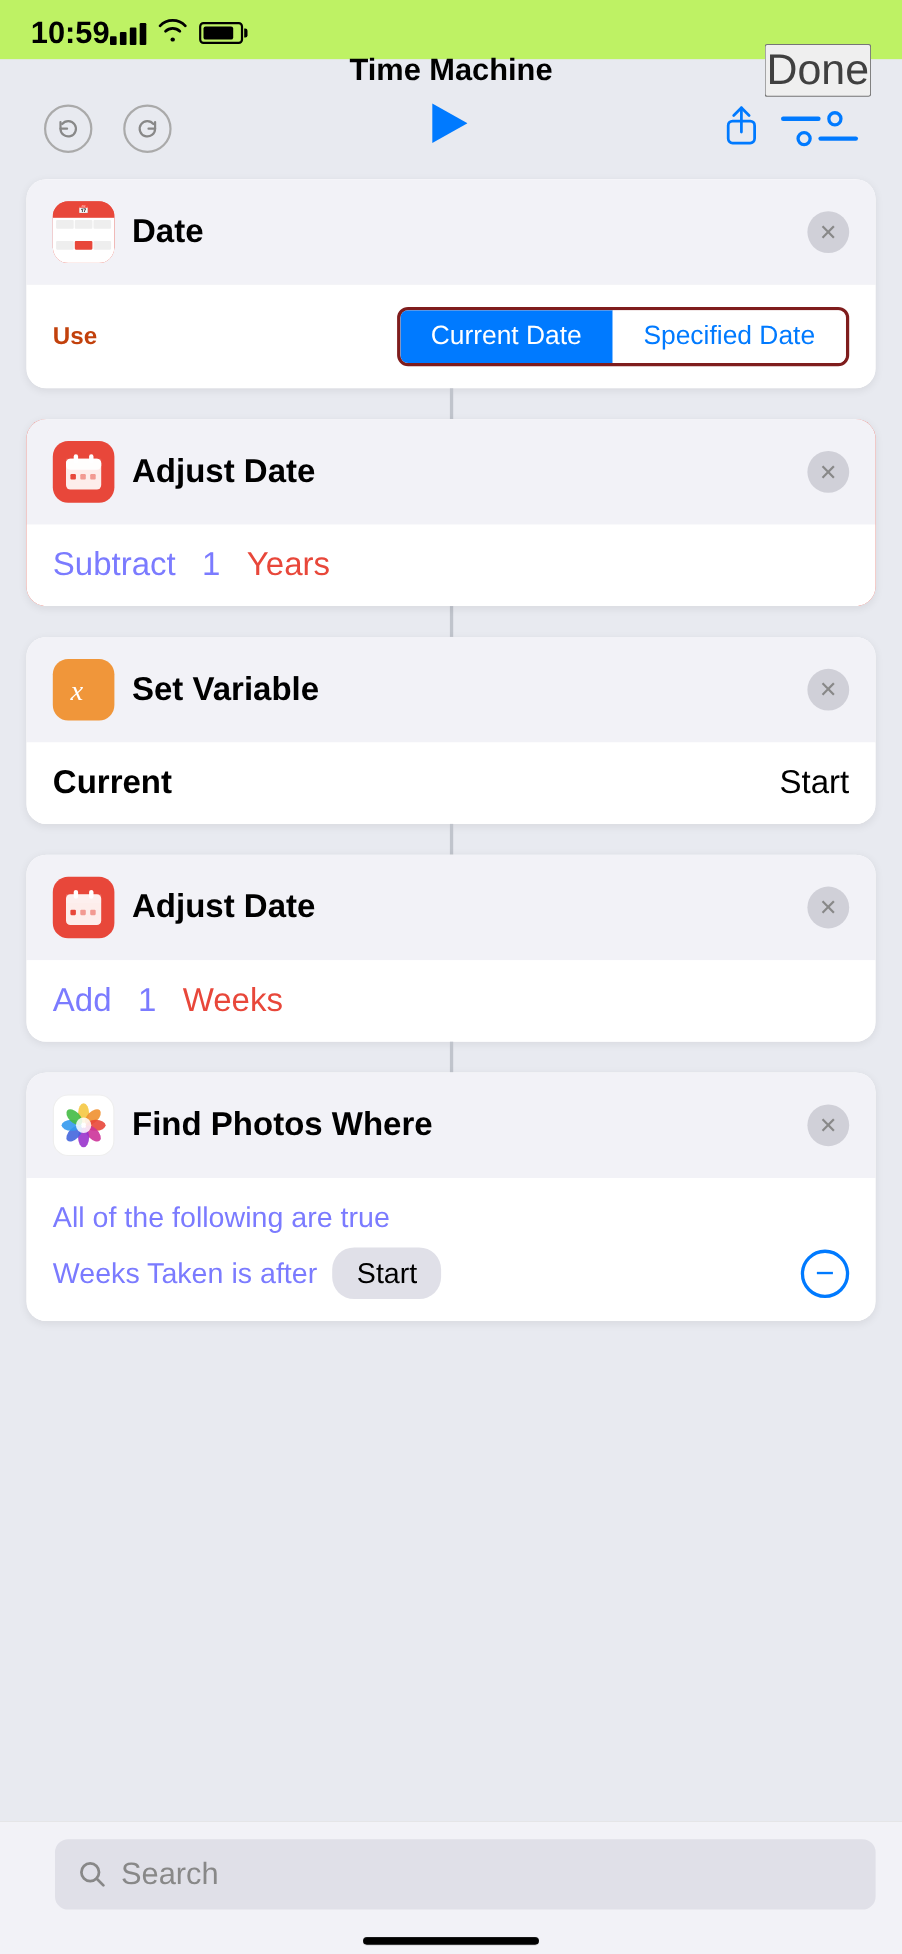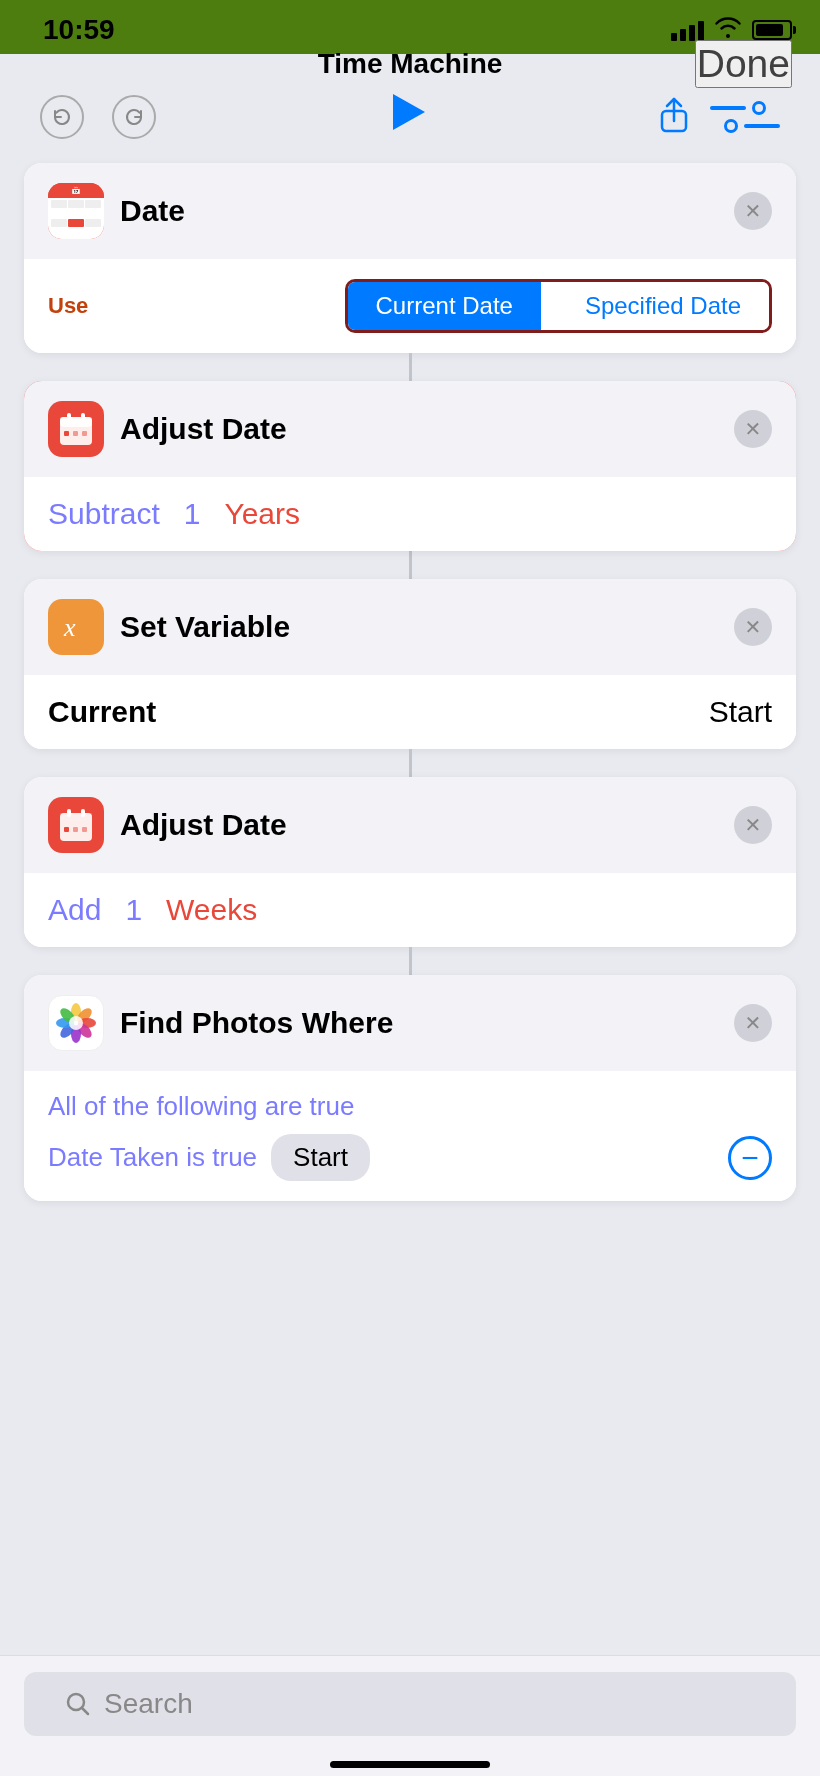--- a/index.html
+++ b/index.html
@@ -9,24 +9,23 @@
       min-height: 1776px;
       background: #e8eaf0;
       font-family: -apple-system, 'SF Pro Display', 'Helvetica Neue', Arial, sans-serif;
       position: relative;
       overflow-x: hidden;
     }
 
     
     .status-bar {
       display: flex;
-      justify-content: space-between;
-      align-items: center;
-      padding: 14px 28px 8px 43px;
-      background: #4d7c0f;
+      align-items: center;
+      padding: 14px 28px 8px 28px;
+      background: #bef264;
     }
     .status-time {
       font-size: 28px;
       font-weight: 600;
       color: #000;
     }
     .status-icons {
       display: flex;
       align-items: center;
       gap: 10px;
@@ -219,21 +218,20 @@
       font-weight: 500;
       cursor: pointer;
     }
     .seg-option.active {
       background: #007aff;
       color: #fff;
     }
     .seg-option.inactive {
       background: #fff;
       color: #007aff;
-      margin-left: 16px;
     }
 
     
     .adjust-values {
       display: flex;
       gap: 24px;
       align-items: center;
       padding: 20px 24px;
       background: #fff;
     }
@@ -337,24 +335,25 @@
       bottom: 0;
       left: 0;
       width: 820px;
       background: #f2f2f7;
       padding: 16px 24px 40px 24px;
       border-top: 1px solid #ddd;
     }
     .search-bar {
       background: #e0e0e8;
       border-radius: 12px;
-      padding: 16px 40px;
+      padding: 16px 20px;
       display: flex;
       align-items: center;
       gap: 12px;
+      margin-left: 26px;
     }
     .search-placeholder {
       font-size: 28px;
       color: #888;
     }
 
     
     .home-indicator {
       position: fixed;
       bottom: 8px;
@@ -589,21 +588,21 @@
           </svg>
         </div>
         <span class="card-icon-label">Find Photos Where</span>
       </div>
       <div class="close-btn">✕</div>
     </div>
     <div class="find-photos-body">
       <div class="all-following">All of the following are true</div>
       <div class="condition-row">
         <div class="condition-left">
-          <span class="condition-text">Date Taken is true</span>
+          <span class="condition-text">Weeks Taken is after</span>
           <span class="condition-tag">Start</span>
         </div>
         <div class="minus-btn">−</div>
       </div>
     </div>
   </div>
 
   <div style="height: 160px;"></div>
 </div>
 

